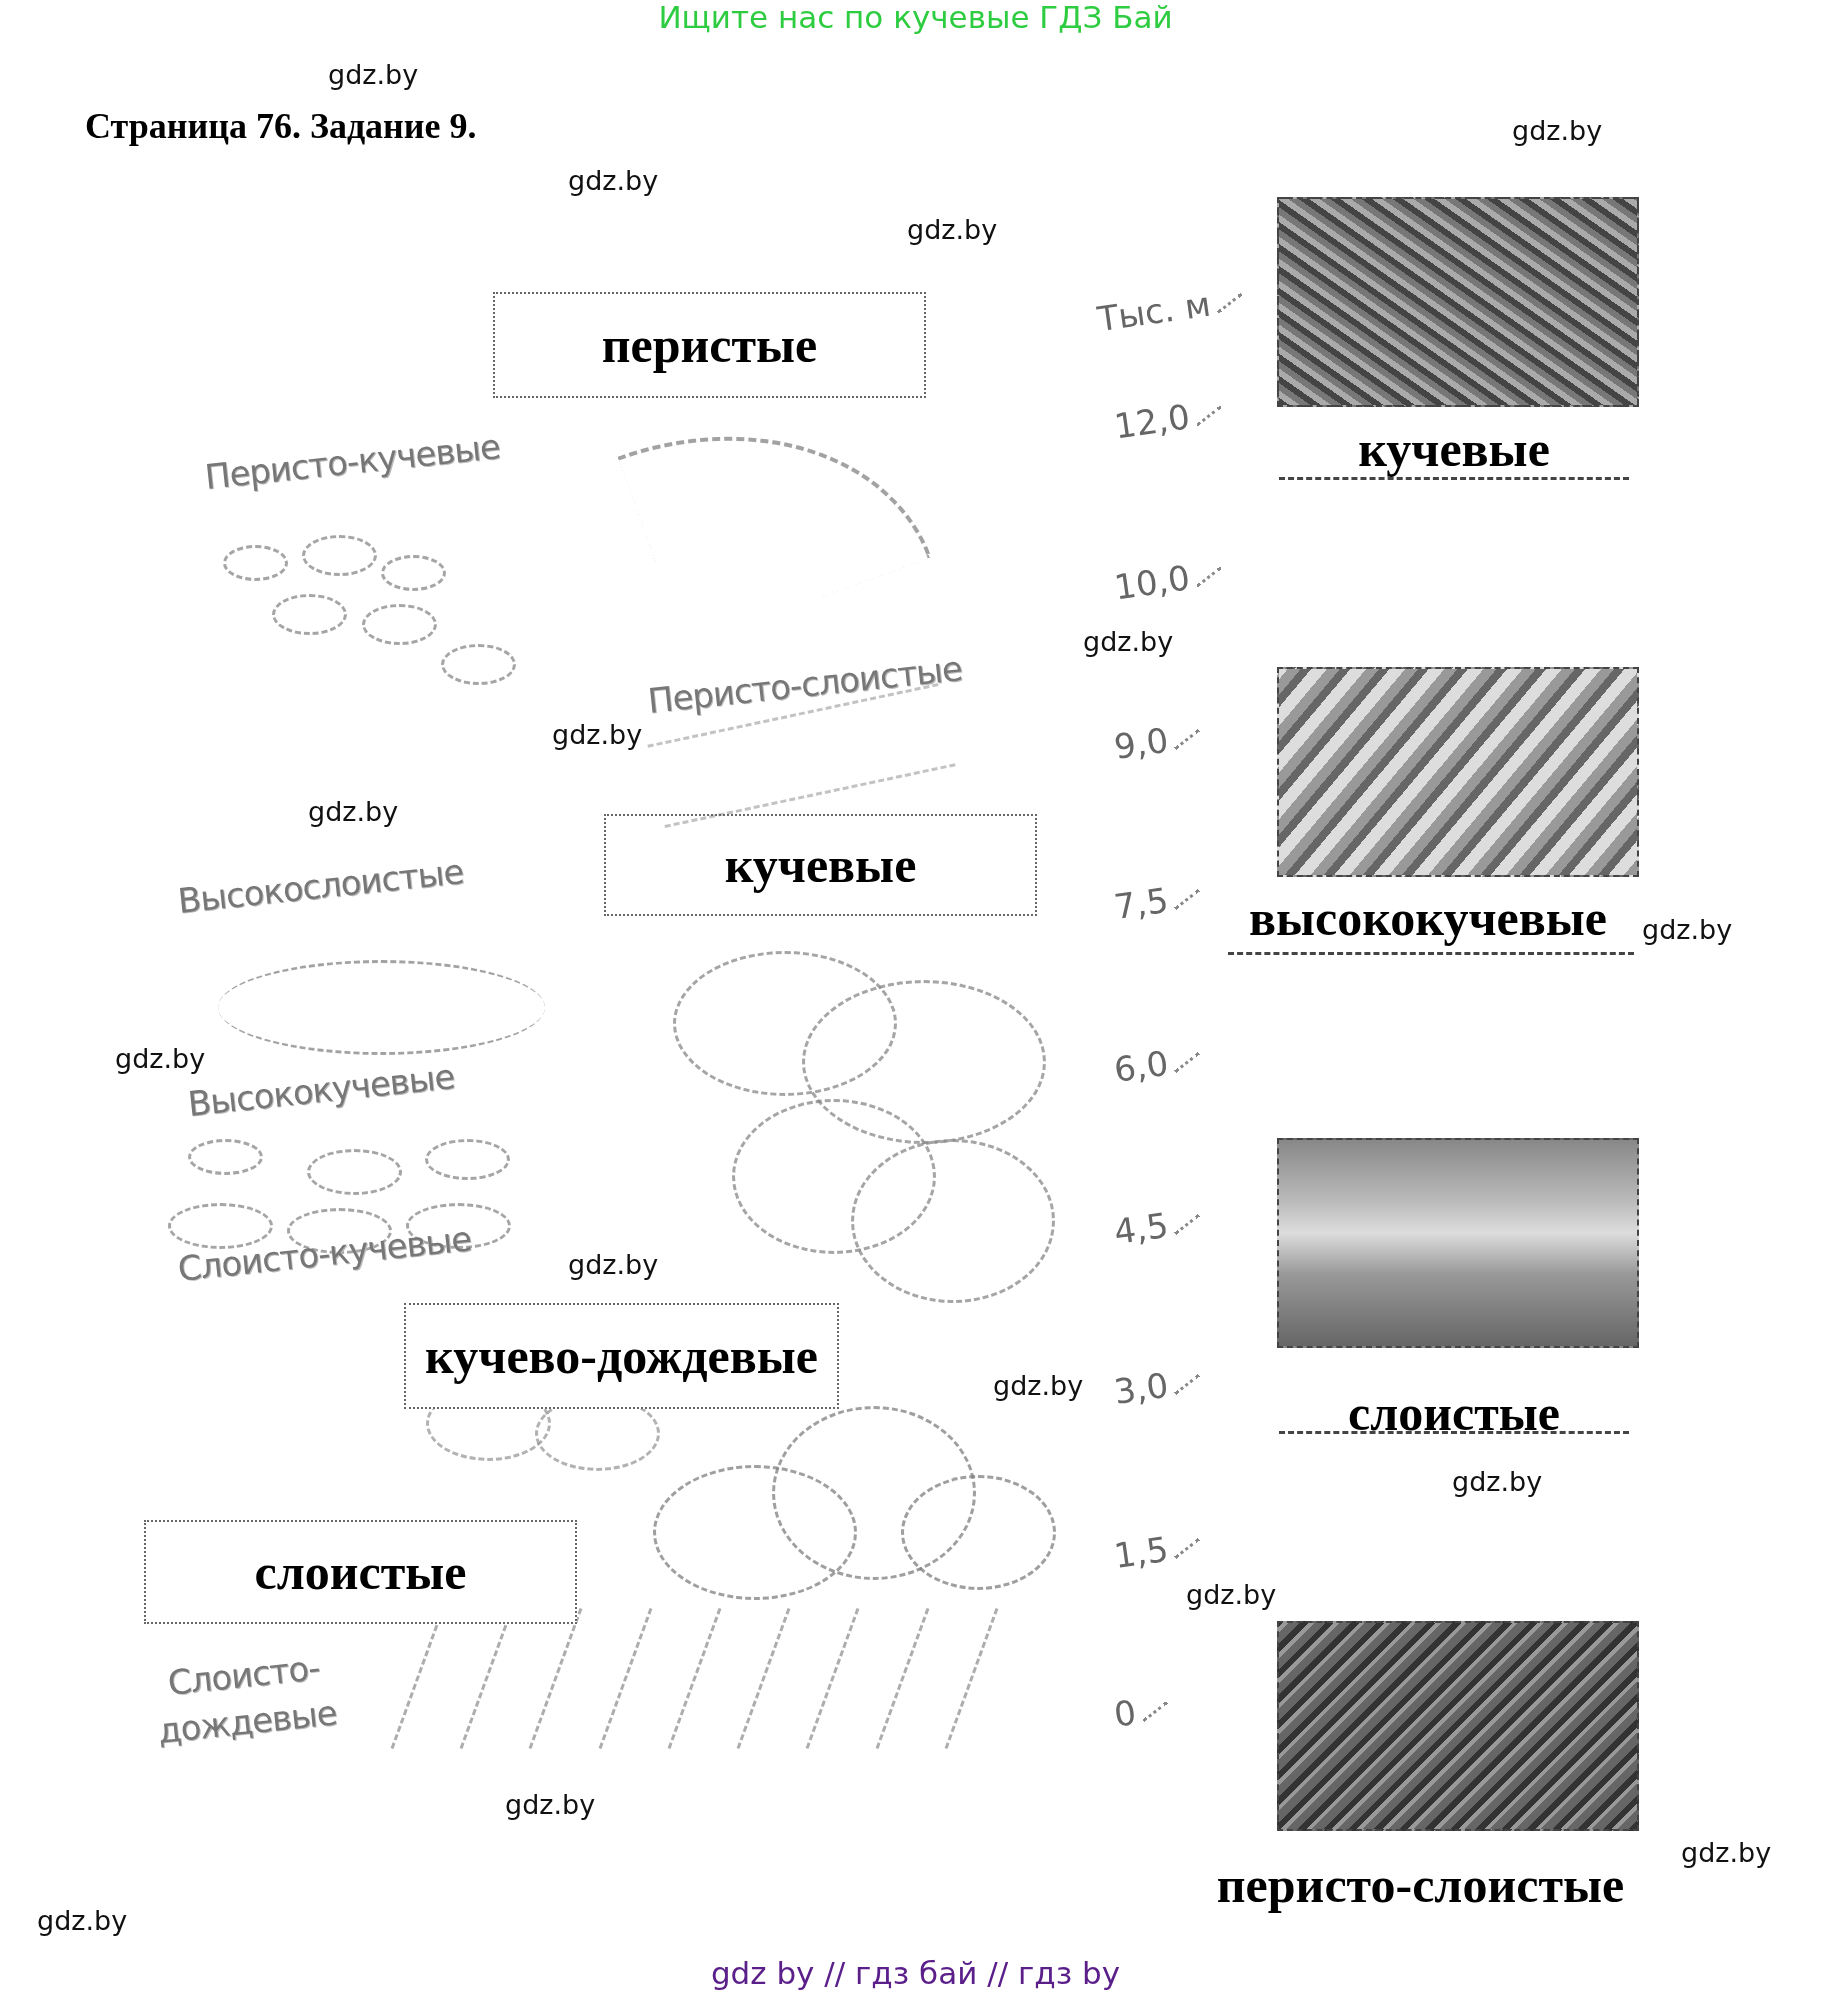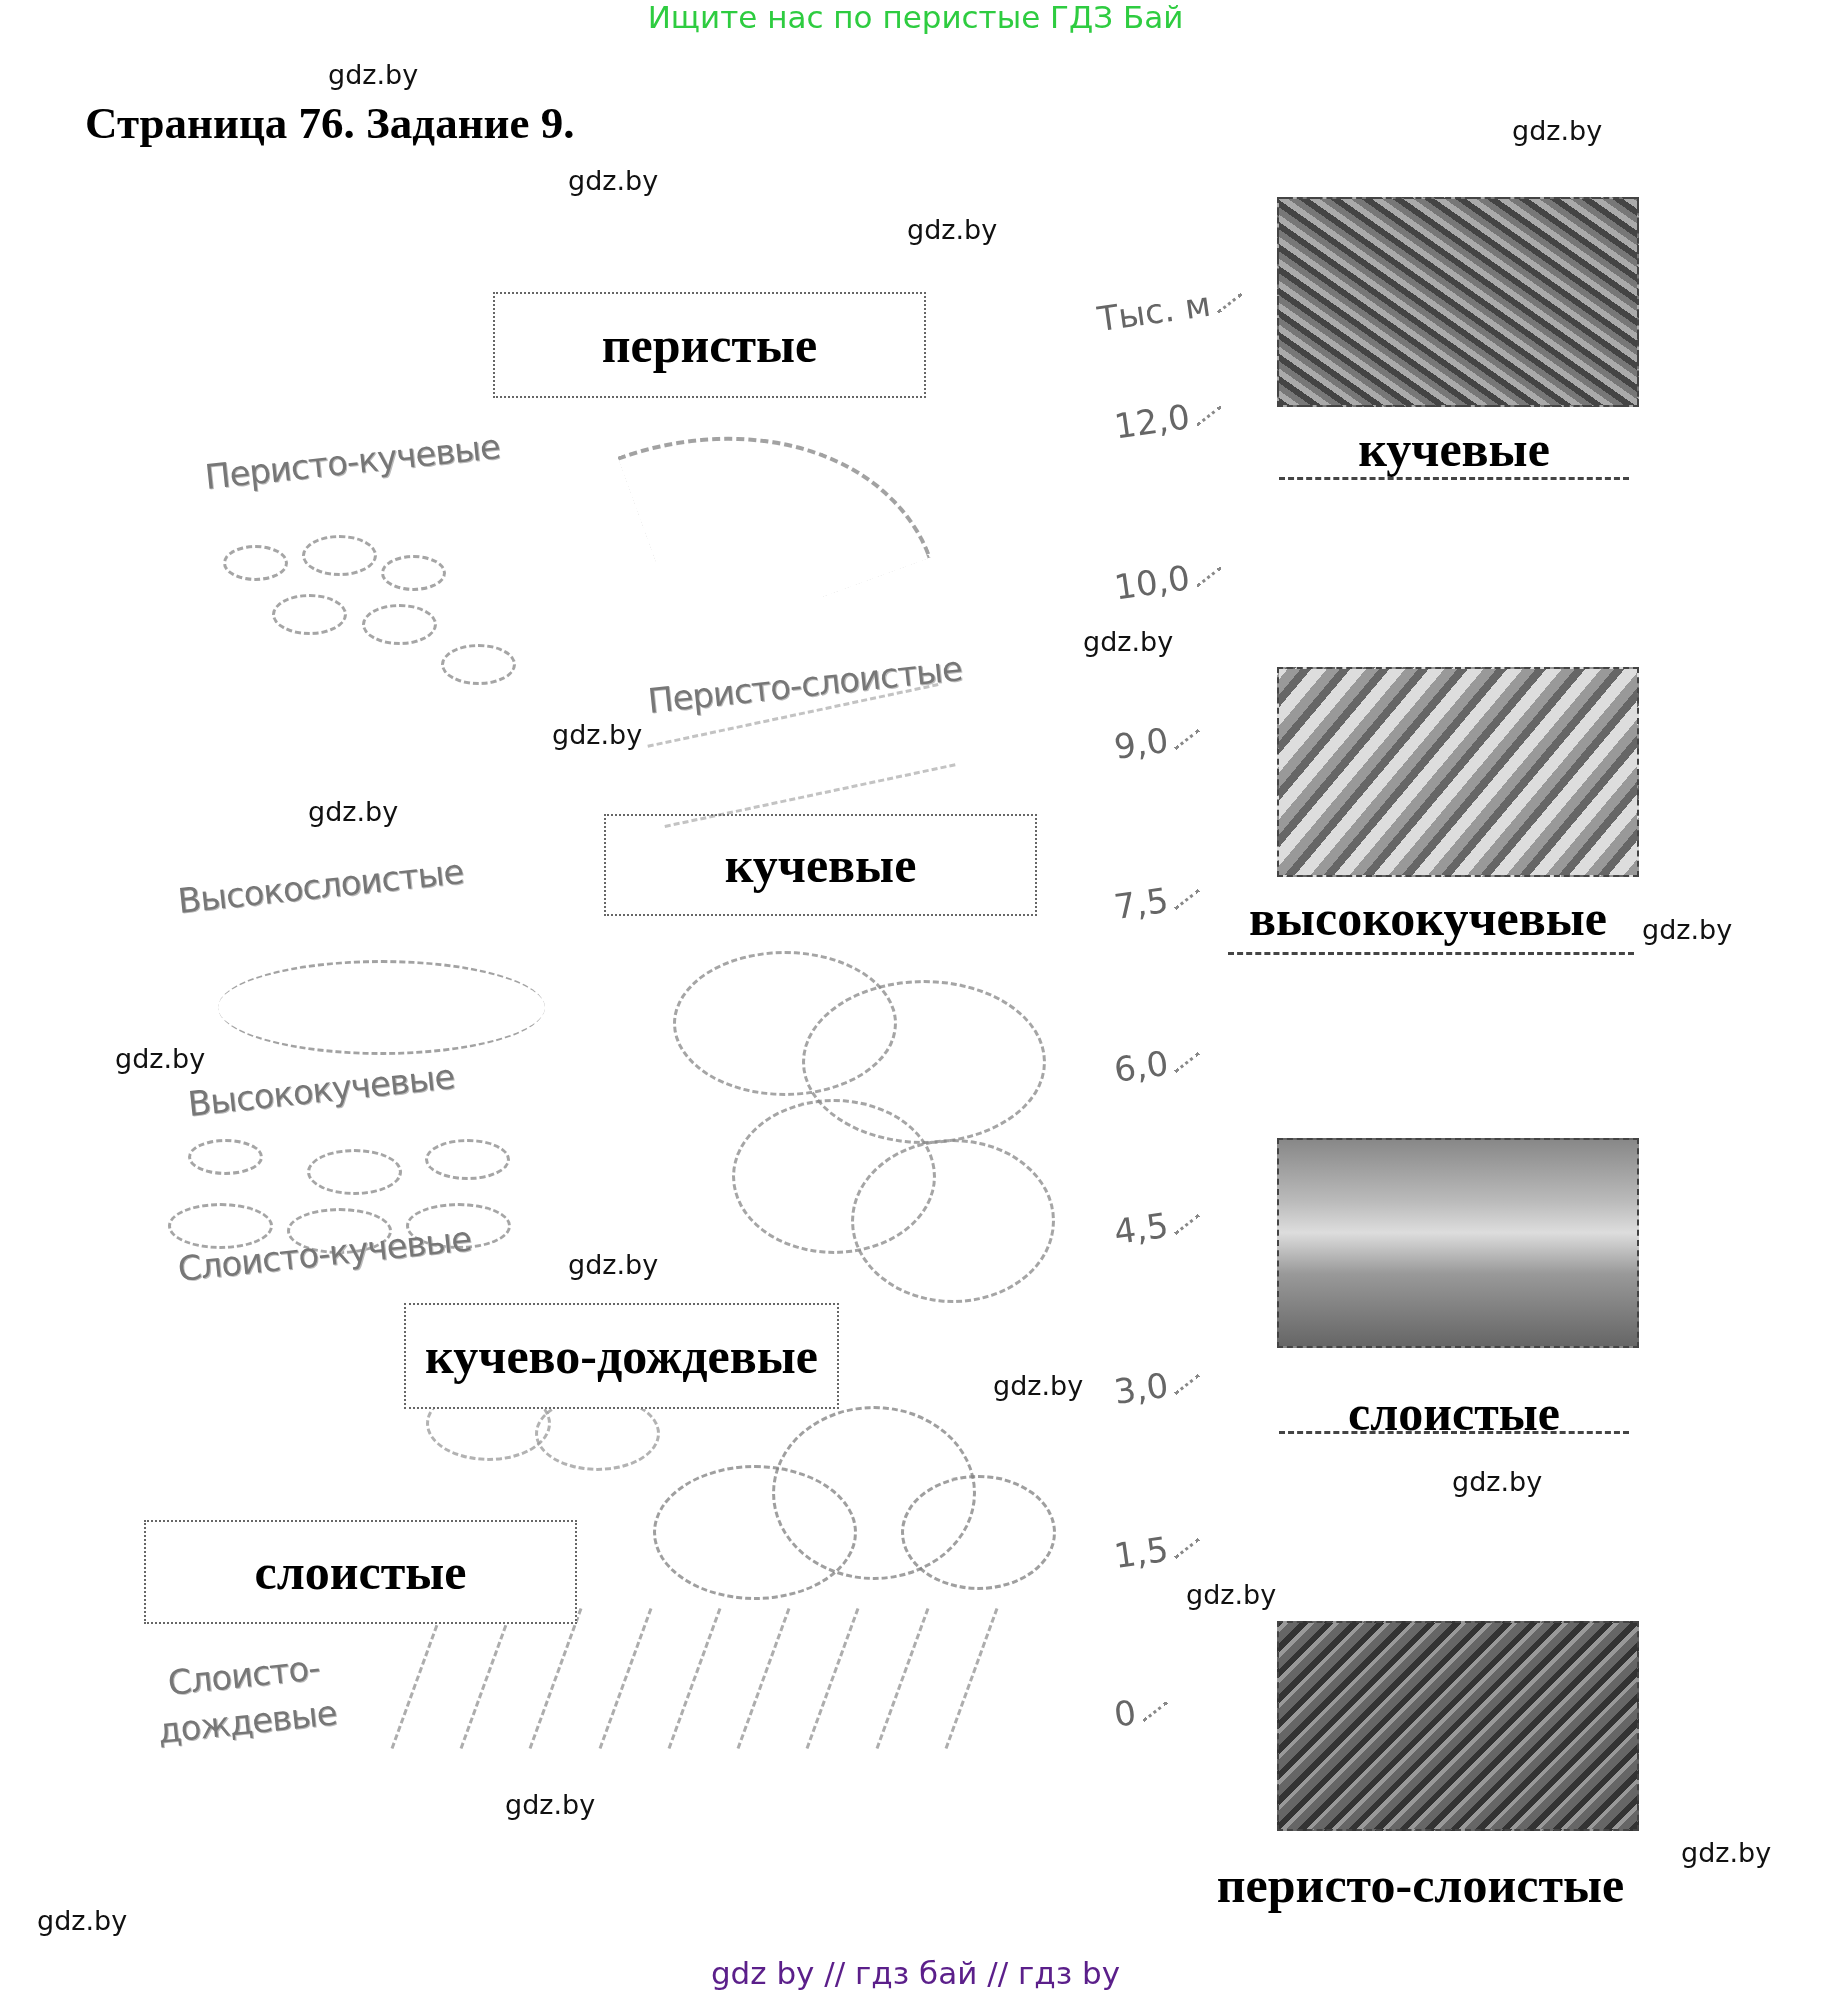--- a/index.html
+++ b/index.html
@@ -1,40 +1,40 @@
 <!DOCTYPE html>
 <html><head>
 <meta charset="utf-8">
 <style>
   html, body { margin:0; padding:0; background:#fff; }
   body { width:1831px; height:2007px; position:relative; overflow:hidden; font-family:"Liberation Sans", sans-serif; }
   .abs { position:absolute; }
   .top-banner { left:0; width:1831px; top:0; text-align:center; color:#2ecc40; font-size:31px; font-family:"DejaVu Sans", sans-serif; line-height:34px; }
-  .title { left:85px; top:97px; font-family:"Liberation Serif", serif; font-weight:bold; font-size:45px; color:#000; }
+  .title { left:85px; top:105px; font-family:"Liberation Serif", serif; font-weight:bold; font-size:36px; color:#000; }
   .wm { font-family:"DejaVu Sans", sans-serif; font-size:27px; color:#111;text-align:center; }
   .answer-box { border:2px dotted #666; box-sizing:border-box; display:flex; align-items:center; justify-content:center; }
   .answer-text { font-family:"Liberation Serif", serif; font-weight:bold; font-size:50px; color:#000; white-space:nowrap; }
   .print-label { font-family:"DejaVu Sans", sans-serif; font-size:34px; color:#777; letter-spacing:-1px; transform:rotate(-6deg); transform-origin:left center; white-space:nowrap; text-shadow:1px 1px 0 #bbb; }
   .height-tick { font-family:"DejaVu Sans", sans-serif; font-size:34px; color:#666; transform:rotate(-8deg); white-space:nowrap; }
   .height-tick::after { content:""; display:inline-block; width:30px; border-top:3px dotted #888; transform:rotate(-30deg); margin-left:4px; vertical-align:middle; }
   .photo { box-sizing:border-box; border:2px dashed #444; }
   .photo-cirrus { background:repeating-linear-gradient(35deg,#444 0 6px,#aaa 6px 12px,#777 12px 18px), #777; }
   .photo-altocu { background:repeating-linear-gradient(-50deg,#999 0 10px,#ddd 10px 22px,#666 22px 30px); }
   .photo-stratus { background:linear-gradient(180deg,#888 0%,#bbb 30%,#ddd 45%,#999 65%,#666 100%); }
   .photo-cirrostr { background:repeating-linear-gradient(-45deg,#333 0 6px,#666 6px 14px,#999 14px 18px); }
   .answer-underline { border-bottom:3px dashed #444; }
   .right-label { font-family:"Liberation Serif", serif; font-weight:bold; font-size:50px; color:#000; white-space:nowrap; text-align:center; }
   .footer { left:0; width:1831px; top:1955px; text-align:center; color:#5b1f8a; font-size:31px; font-family:"DejaVu Sans", sans-serif; }
   .cloud-sketch { border:3px dashed #555; border-radius:50%; opacity:0.75; }
   .rain-line { border-left:3px dashed #777; transform:rotate(20deg); }
 </style>
 </head>
 <body>
 
-<div class="abs top-banner">Ищите нас по перистые ГДЗ Бай</div>
+<div class="abs top-banner">Ищите нас по кучевые ГДЗ Бай</div>
 
 <div class="abs title">Страница 76. Задание 9.</div>
 
 <div class="abs wm" style="left:328px;top:59px">gdz.by</div>
 <div class="abs wm" style="left:1512px;top:115px">gdz.by</div>
 <div class="abs wm" style="left:568px;top:165px">gdz.by</div>
 <div class="abs wm" style="left:907px;top:214px">gdz.by</div>
 <div class="abs wm" style="left:1083px;top:626px">gdz.by</div>
 <div class="abs wm" style="left:552px;top:719px">gdz.by</div>
 <div class="abs wm" style="left:308px;top:796px">gdz.by</div>

